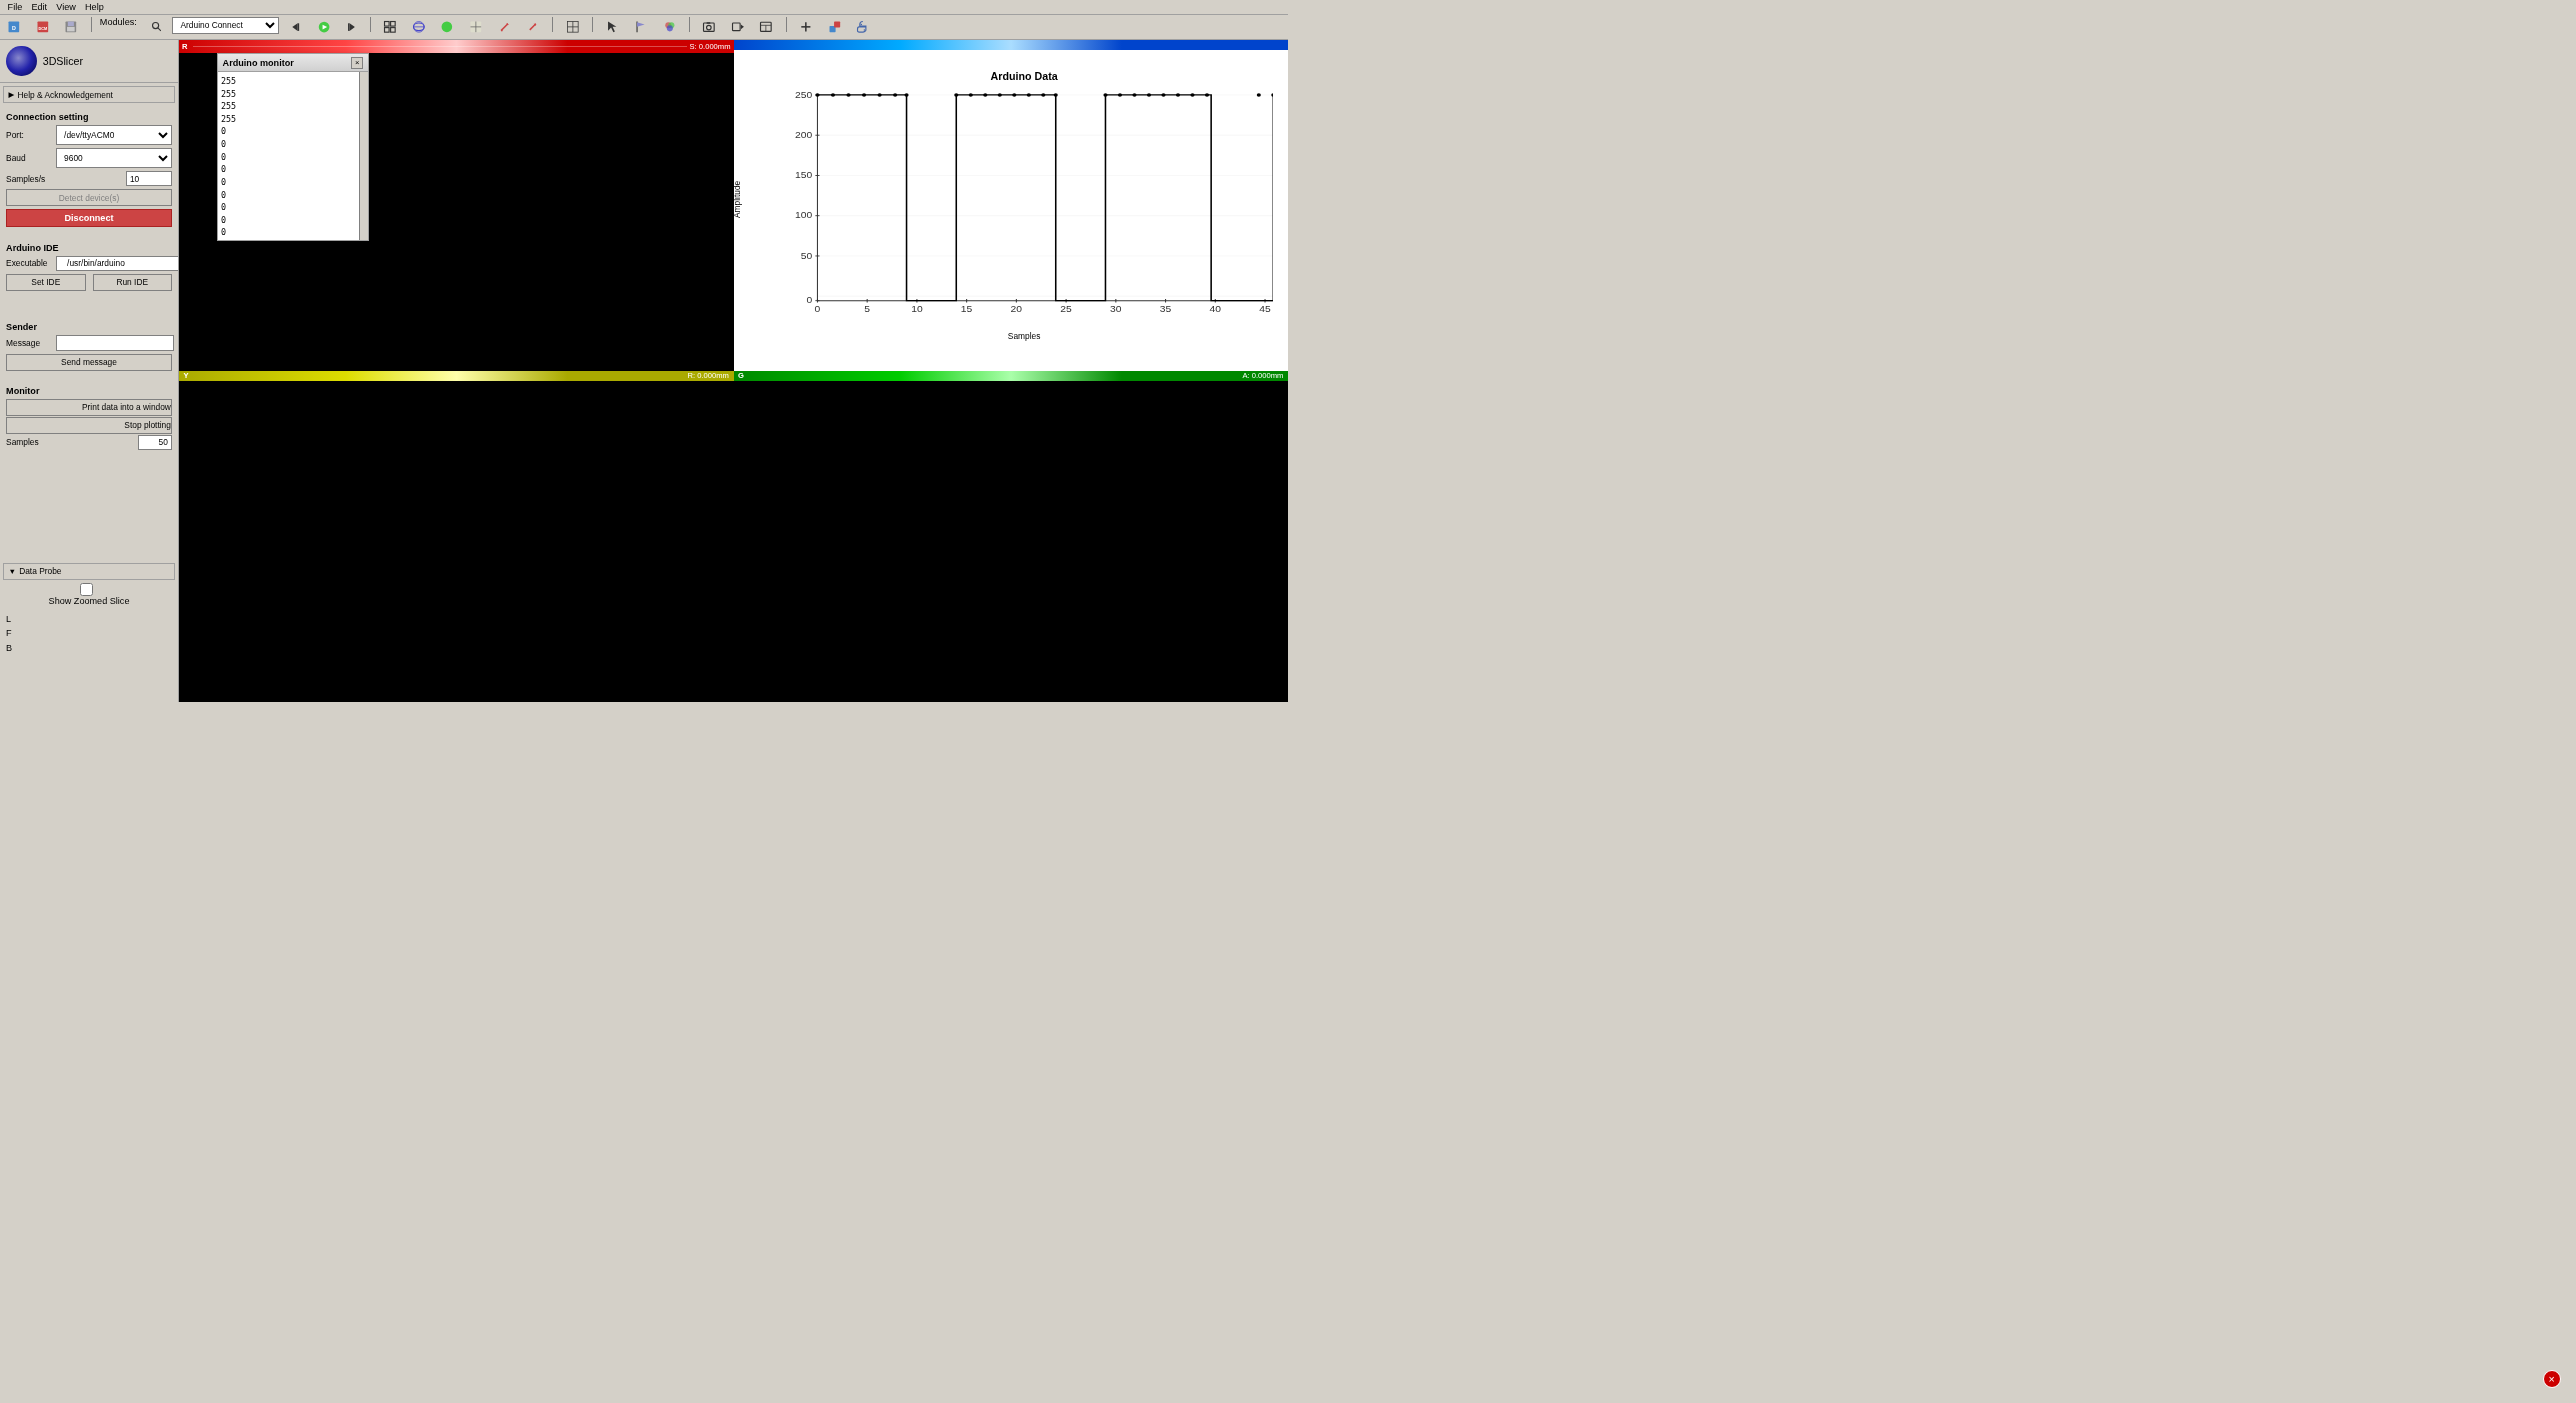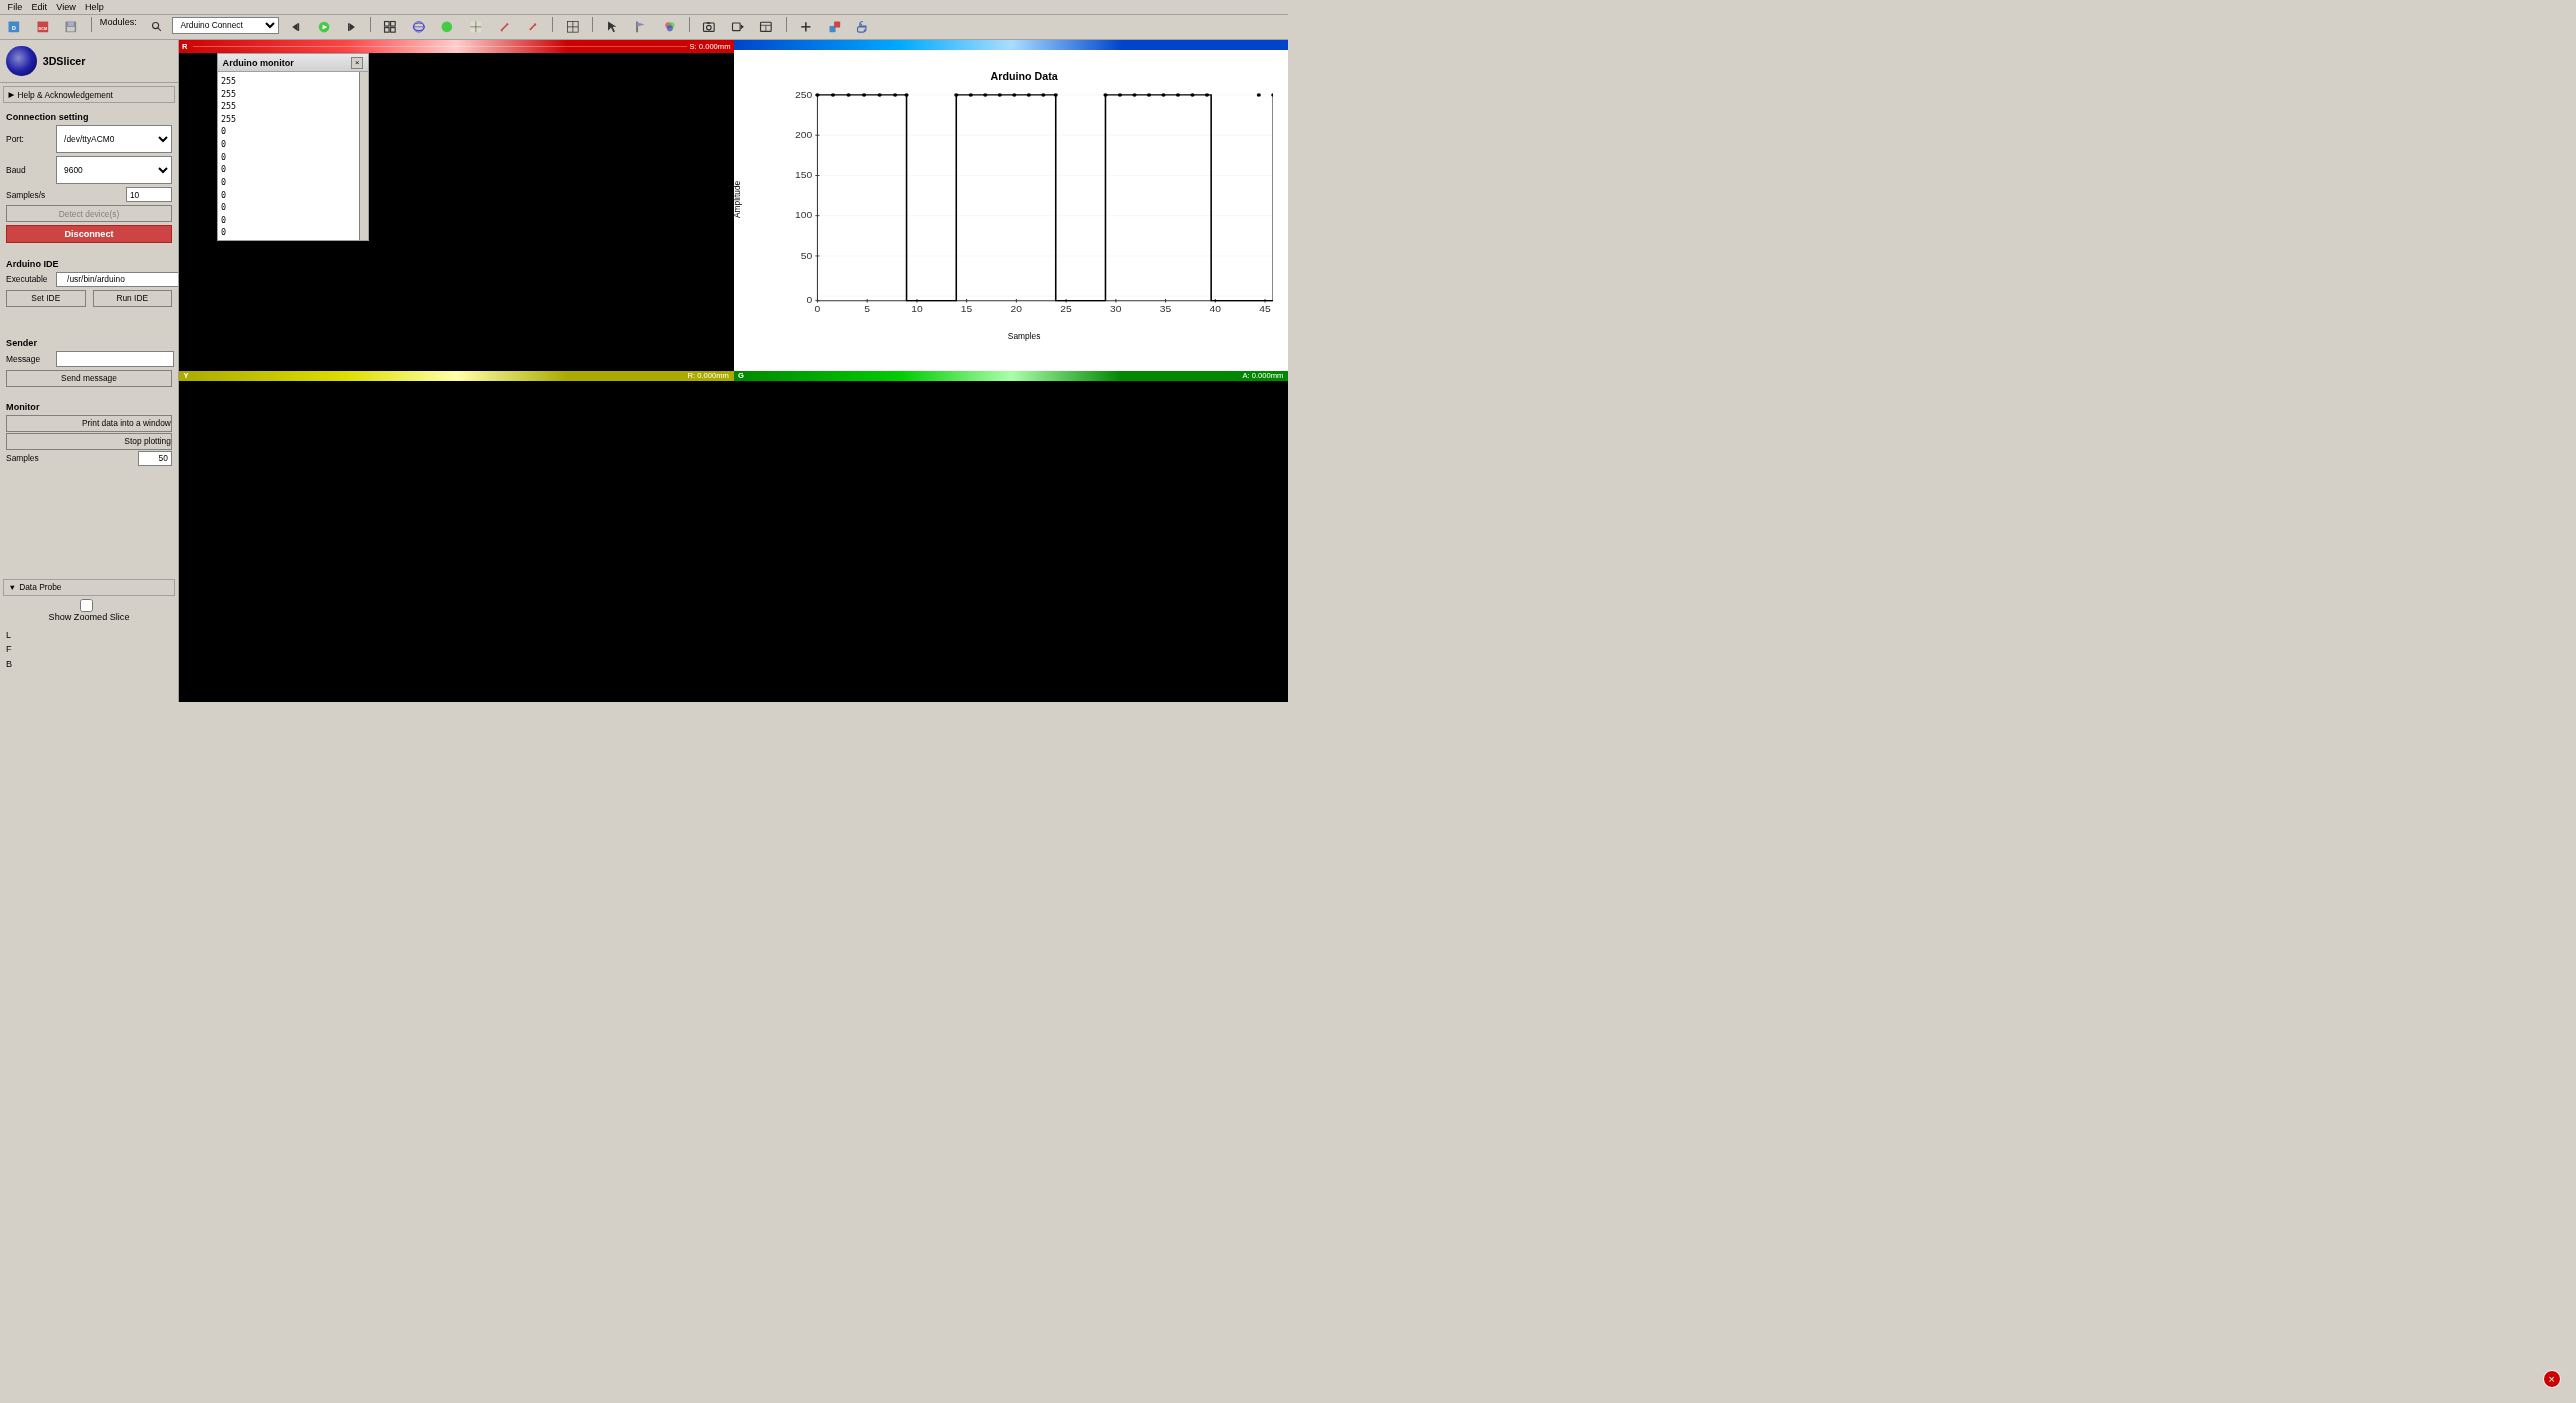--- a/index.html
+++ b/index.html
@@ -17,31 +17,31 @@
     .modules-select { height: 17px; font-size: 8.4px; border: 0.8px solid #808080; background: white; padding: 0 3px; width: 107px; }
     
     
     .main-layout { display: flex; height: calc(702px - 40px); }
     
     
     .left-panel { width: 179px; background: #d4d0c8; border-right: 0.8px solid #a0a0a0; overflow-y: auto; flex-shrink: 0; }
     
     .logo-area { display: flex; align-items: center; padding: 6.1px; border-bottom: 0.8px solid #a0a0a0; }
     .logo-circle { width: 30.5px; height: 30.5px; border-radius: 50%; background: radial-gradient(circle at 40% 40%, #8888cc, #2222aa, #000044); margin-right: 6.1px; flex-shrink: 0; }
-    .app-title { font-size: 10.7px; font-weight: bold; }
+    .app-title { font-size: 10.7px; font-weight: normal; }
     
     .section-header { background: #d4d0c8; padding: 2.3px 4.6px; font-size: 8.4px; border: 0.8px solid #a0a0a0; margin: 3px 3px 1.5px 3px; display: flex; align-items: center; cursor: pointer; }
     .section-arrow { margin-right: 3px; font-size: 7.6px; }
     
     .section-content { padding: 3px 6.1px; }
     .section-title { font-weight: bold; font-size: 9.1px; margin: 4.6px 0 3px 0; }
     
     .field-row { display: flex; align-items: center; margin-bottom: 3px; }
     .field-label { width: 50px; font-size: 8.4px; flex-shrink: 0; }
-    .field-input { flex: 1; height: 28px; border: 0.8px solid #808080; background: white; padding: 0 3px; font-size: 8.4px; }
+    .field-input { flex: 1; height: 20px; border: 0.8px solid #808080; background: white; padding: 0 3px; font-size: 8.4px; }
     .field-input-short { width: 46px; height: 15.2px; border: 0.8px solid #808080; background: white; padding: 0 3px; font-size: 8.4px; margin-left: auto; }
     
     .detect-btn { width: 100%; height: 17px; background: #d4d0c8; border: 0.8px solid #808080; font-size: 8.4px; cursor: pointer; margin-bottom: 3px; color: #808080; }
     .disconnect-btn { width: 100%; height: 18.3px; background: #cc4444; border: 0.8px solid #aa2222; color: white; font-size: 9.1px; font-weight: bold; cursor: pointer; margin-bottom: 4.6px; }
     
     .exe-row { display: flex; align-items: center; margin-bottom: 3px; }
     .exe-label { width: 50px; font-size: 8.4px; flex-shrink: 0; }
     .exe-input { flex: 1; height: 15.2px; border: 0.8px solid #808080; background: white; padding: 0 10px; font-size: 8.4px; }
     
     .ide-btn-row { display: flex; gap: 7px; margin-bottom: 21px; }

